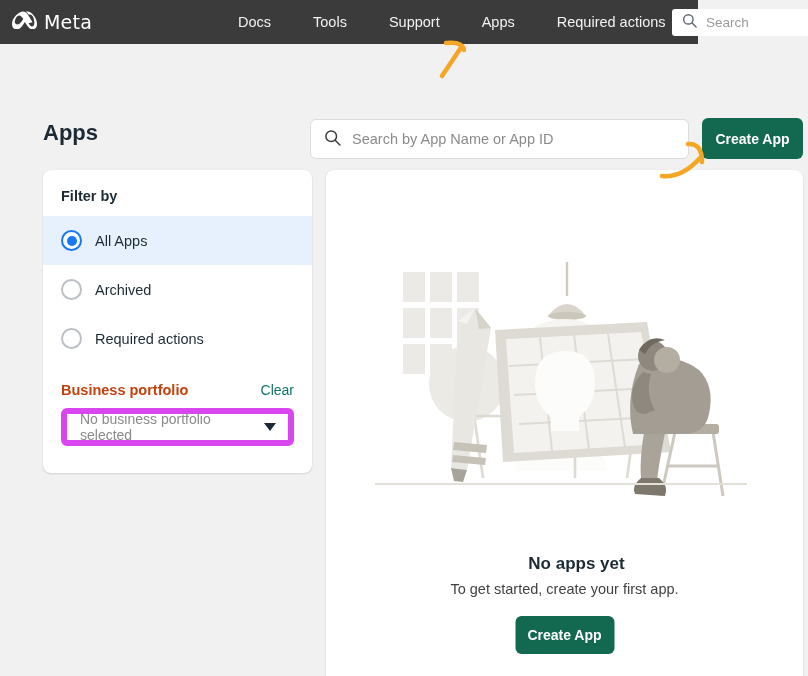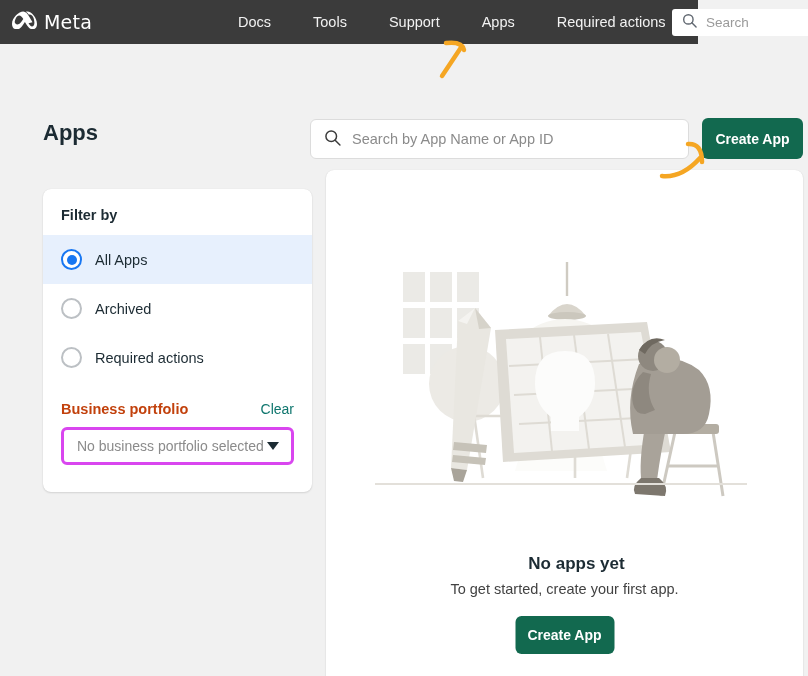--- a/index.html
+++ b/index.html
@@ -69,21 +69,20 @@
     cursor: pointer;
   }
 
   
   .filter-card {
     position: absolute; left: 43px; top: 126px;
     width: 269px; height: 303px;
     background: #fff; border-radius: 8px;
     box-shadow: 0 1px 2px rgba(0,0,0,.12), 0 0 1px rgba(0,0,0,.10);
     padding: 18px 0 0 0;
-    margin-top: 19px;
   }
   .filter-head {
     font-size: 14.5px; font-weight: bold; color: #1c2b33;
     margin-left: 18px; margin-bottom: 12px;
   }
   .radio-row {
     display: flex; align-items: center; gap: 13px;
     height: 49px; padding-left: 18px; cursor: pointer;
   }
   .radio-row.sel { background: #e7f0fd; }
@@ -101,21 +100,21 @@
   .radio-lbl { font-size: 14.5px; color: #1c2b33; }
 
   .bp-head {
     display: flex; align-items: baseline; justify-content: space-between;
     margin: 19px 18px 10px 18px;
   }
   .bp-title { font-size: 14.5px; font-weight: bold; color: #c2410c; }
   .bp-clear { font-size: 14px; color: #0f766e; cursor: pointer; }
   .bp-select {
     margin: 0 18px; height: 38px;
-    border: 3px solid #d946ef; border-radius: 6px; background: #fff;
+    border: 6px solid #d946ef; border-radius: 6px; background: #fff;
     display: flex; align-items: center; justify-content: space-between;
     padding: 0 12px 0 13px; cursor: pointer;
   }
   .bp-val { font-size: 14px; color: #8b8b8b; }
   .caret {
     width: 0; height: 0;
     border-left: 6px solid transparent; border-right: 6px solid transparent;
     border-top: 8px solid #1c2b33;
   }
 

